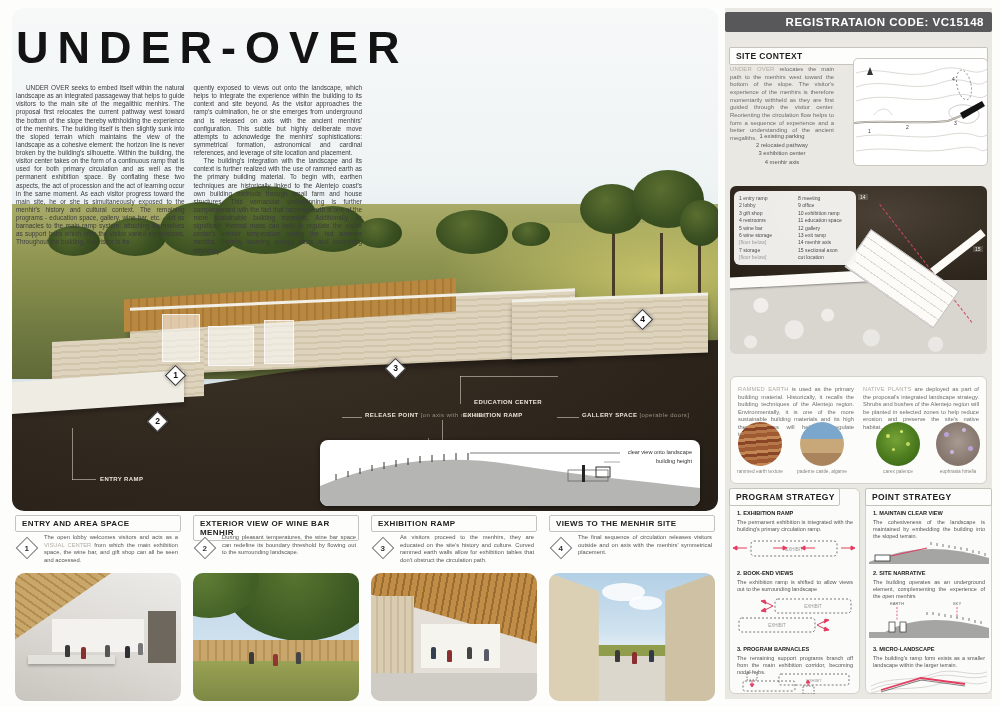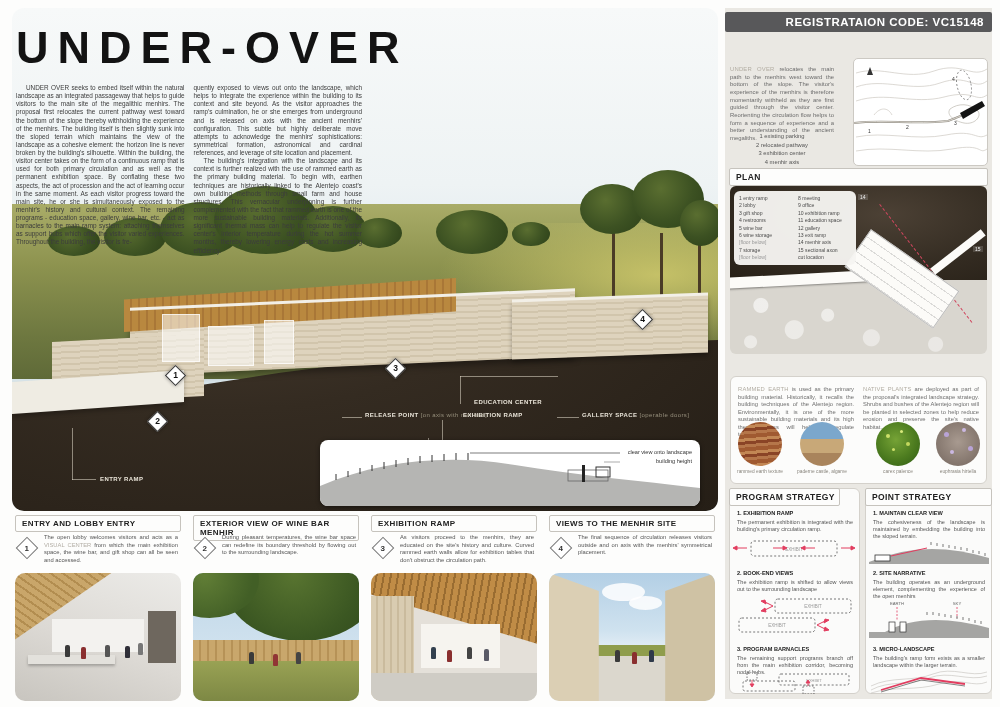--- a/index.html
+++ b/index.html
@@ -280,20 +280,21 @@
       </div>
     <div class="col">
       <p>quently exposed to views out onto the landscape, which helps to integrate the experience within the building to its context and site beyond.   As the visitor approaches the ramp's culmination, he or she emerges from underground and is released on axis with the ancient menhirs' configuration.  This subtle but highly deliberate move attempts to acknowledge the menhirs' sophistications: symmetrical formation, astronomical and cardinal references, and leverage of site location and placement.</p>
       <p class="ind">The building's integration with the landscape and its context is further realized with the use of rammed earth as the primary building material.  To begin with, earthen techniques are historically linked to the Alentejo coast's own building methods through small farm and house structures.  This vernacular underpinning is further complemented with the fact that rammed earth is one of the more sustainable building materials.  Additionally, its significant thermal mass can help to regulate the visitor center's interior temperature during the hot summer months, thereby lowering energy costs and increasing efficiency.</p>
     </div>
   </div>
 
   <div class="sidebar">
     <div class="reg">REGISTRATAION CODE: VC15148</div>
 
+    <div class="section-h abs" style="left:4px;top:39px;width:259px">SITE CONTEXT</div>
     <p class="sc-text"><span class="lead">UNDER OVER</span><span> relocates the main path to the menhirs west toward the bottom of the slope.  The visitor's experience of the menhirs is therefore momentarily withheld as they are first guided through the visitor center.  Reorienting the circulation flow helps to form a sequence of experience and a better understanding of the ancient megaliths.</span></p>
     <div class="sc-legend">
       <div>1  existing parking</div>
       <div>2  relocated pathway</div>
       <div>3  exhibition center</div>
       <div>4  menhir axis</div>
     </div>
     <div class="sc-map">
       <svg width="135" height="108">
         <g fill="none" stroke="#cdc9c2" stroke-width="0.7">
@@ -310,21 +311,20 @@
         <path d="M0,64 C30,60 60,66 94,62 L124,50" fill="none" stroke="#e7e4de" stroke-width="0.8"></path>
         <polygon points="106,54 128,42 131,47 109,60" fill="#141414"></polygon>
         <polygon points="16,8 19,16 13,16" fill="#333"></polygon>
         <text x="14" y="74" font-size="5" fill="#333">1</text>
         <text x="52" y="70" font-size="5" fill="#333">2</text>
         <text x="100" y="66" font-size="5" fill="#333">3</text>
         <text x="98" y="22" font-size="5" fill="#333">4</text>
       </svg>
     </div>
 
-    <div class="section-h abs" style="left:4px;top:160px;width:259px">PLAN</div>
     <div class="plan-img">
       <div class="plan-dark"></div>
       <div class="plan-trees"></div>
       <div class="plan-axis"></div>
       <div class="plan-bar"></div>
       <div class="plan-wing"></div>
       <div class="plan-exit"></div>
       <span class="plan-num" style="left:128px;top:8px">14</span>
       <span class="plan-num" style="left:243px;top:60px">15</span>
       <div class="plan-legend">
@@ -478,21 +478,21 @@
         <path d="M2,20 C20,10 40,16 60,8 S100,12 118,6"></path>
         <path d="M2,16 C22,6 44,12 64,4 S102,8 118,2"></path>
         <path d="M2,23 C24,16 48,21 70,14 S104,18 118,12"></path>
       </g>
       <path d="M12,20 L52,8 L96,14" fill="none" stroke="#e23c5f" stroke-width="1.8"></path>
       <path d="M12,22 L52,10 L96,16" fill="none" stroke="#333" stroke-width="0.6"></path>
     </svg>
   </div>
 
   <div class="panel" style="left:15px">
-    <div class="section-h">ENTRY AND LOBBY ENTRY</div>
+    <div class="section-h">ENTRY AND AREA SPACE</div>
     <div class="pbody">
       <div class="pdiamond">
           <span>1</span>
         </div>
       <p class="ptext"><span>The open lobby welcomes visitors and acts as a </span><span class="em">VISUAL CENTER</span><span> from which the main exhibition space, the wine bar, and gift shop can all be seen and accessed.</span></p>
     </div>
     <div class="photo ph1">
       <div class="wood"></div>
         <div class="wall"></div>
         <div class="open"></div>

